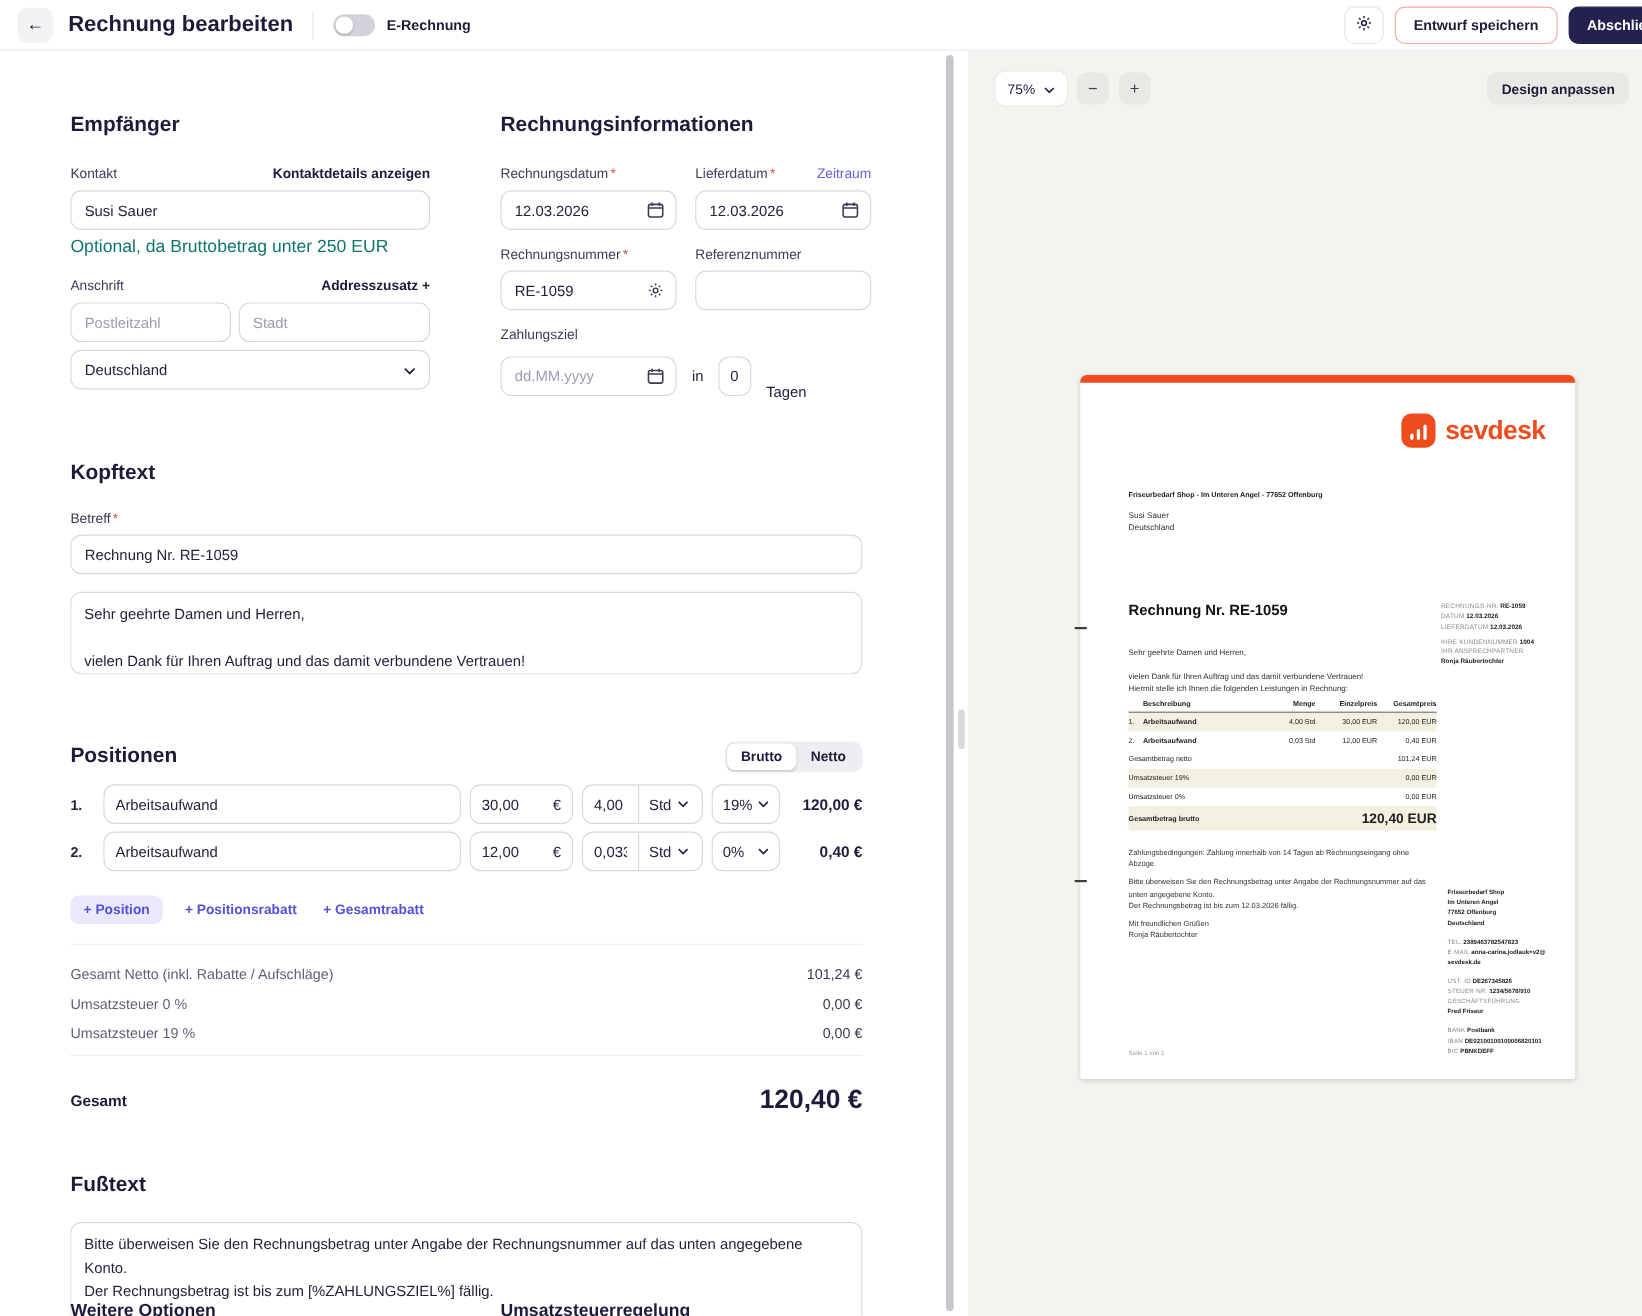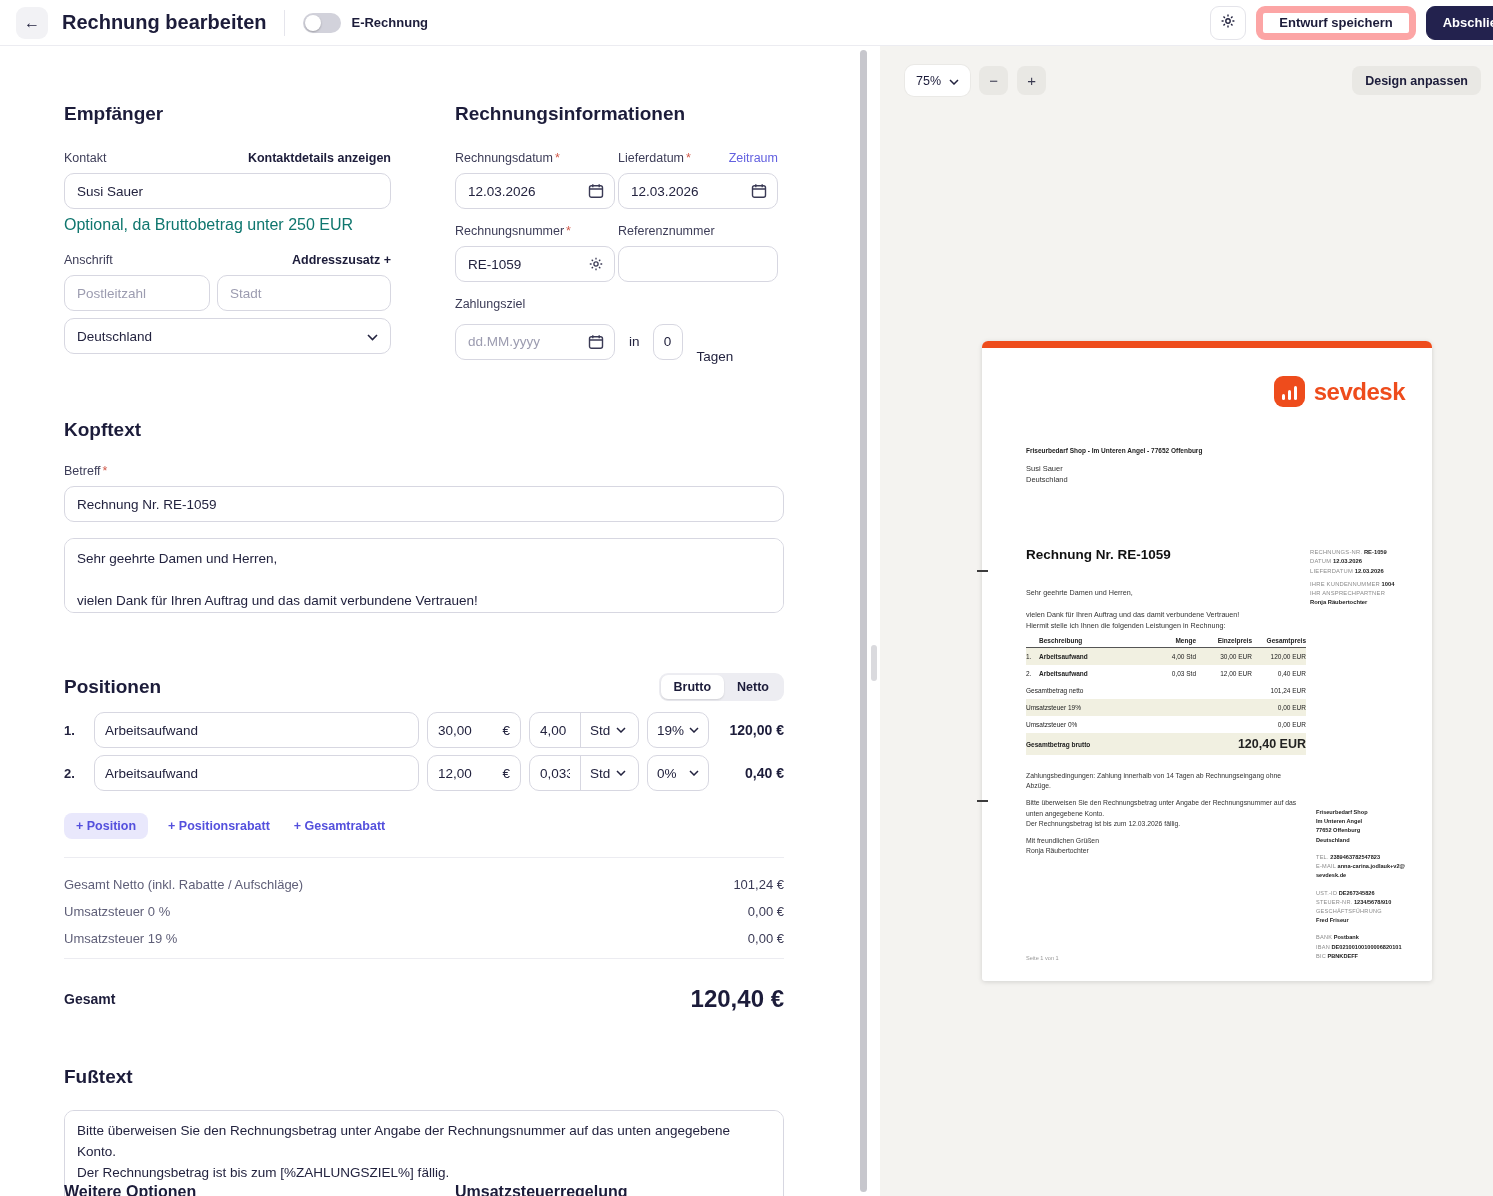--- a/index.html
+++ b/index.html
@@ -12,42 +12,42 @@
   .page-title { font-size:20px; font-weight:bold; margin:0 18px 0 14px; color:#1c1c3a; }
   .tb-divider { width:1px; height:26px; background:#e5e5ec; margin-right:18px; }
   .switch { width:38px; height:20px; border-radius:10px; background:#d2d2db; position:relative; cursor:pointer; }
   .switch .knob { position:absolute; top:2px; left:2px; width:16px; height:16px; border-radius:50%; background:#fff;
     box-shadow:0 1px 2px rgba(0,0,0,.25); }
   .switch-label { font-size:13px; font-weight:bold; margin-left:10px; color:#1c1c3a; }
   .tb-right { margin-left:auto; display:flex; align-items:center; gap:10px; }
   .icon-btn { width:36px; height:34px; border:1px solid #e4e4ea; border-radius:9px; background:#fff;
     display:flex; align-items:center; justify-content:center; cursor:pointer; color:#23233f; }
   .btn { height:34px; border-radius:9px; font-size:13px; font-weight:bold; padding:0 16px; cursor:pointer; }
-  .btn.secondary { background:#fff; border:7px solid #fca5a5; color:#1c1c3a; }
+  .btn.secondary { background:#fff; border:1px solid #fca5a5; color:#1c1c3a; }
   .btn.primary { background:#23224e; border:1px solid #23224e; color:#fff; margin-right:-60px; white-space:nowrap; }
 
   .form-panel { position:absolute; top:46px; left:0; width:872px; height:1150px; background:#fff; overflow:hidden; }
   .form-inner { position:relative; width:720px; margin-left:64px; }
   .section-title { font-size:19px; font-weight:bold; color:#1c1c3a; }
   .label-row { display:flex; justify-content:space-between; align-items:baseline; margin-bottom:8px; }
   .field-label { font-size:12.5px; color:#3d3d58; }
   .req { color:#cf5849; margin-left:2px; }
   .link { font-size:12.5px; font-weight:bold; color:#1c1c3a; cursor:pointer; }
   .link.purple { color:#6361e0; font-weight:normal; }
   .tinput { width:100%; height:36px; border:1px solid #d7d7e1; border-radius:10px; padding:0 12px;
     font-size:13.5px; color:#23233f; font-family:"Liberation Sans",sans-serif; background:#fff; outline:none; }
   .tinput::placeholder, textarea::placeholder { color:#9c9cb0; }
   .helper { font-size:16px; color:#0f766e; margin-top:7px; }
   .iwrap { position:relative; }
   .iwrap .tinput { padding-right:34px; }
   .iwrap svg.trail { position:absolute; right:11px; top:10px; pointer-events:auto; cursor:pointer; }
   .cols { display:flex; }
   .col-l { width:327px; margin-right:64px; flex:none; }
   .col-r { width:329px; flex:none; }
-  .grid2 { display:grid; grid-template-columns:160px 160px; column-gap:3px; }
+  .grid2 { display:grid; grid-template-columns:160px 160px; column-gap:17px; }
   .selectbox { display:flex; align-items:center; justify-content:space-between; height:36px;
     border:1px solid #d7d7e1; border-radius:10px; padding:0 12px; font-size:13.5px; cursor:pointer; background:#fff; }
   textarea.tarea { width:100%; border:1px solid #d7d7e1; border-radius:10px; padding:10px 12px;
     font-size:13.5px; line-height:1.55; color:#23233f; font-family:"Liberation Sans",sans-serif; resize:none; outline:none; }
   .toggle-group { display:flex; background:#ededf2; border-radius:9px; padding:2px; }
   .toggle-opt { font-size:12.5px; font-weight:bold; padding:5px 13px; border-radius:7px; color:#1c1c3a; cursor:pointer; }
   .toggle-opt.active { background:#fff; box-shadow:0 1px 2px rgba(0,0,0,.12); }
   .pos-grid { display:grid; grid-template-columns:22px 325px 94px 110px 62px 1fr; column-gap:8px; align-items:center; }
   .colhead { font-size:10.5px; font-weight:bold; letter-spacing:.09em; color:#2e2e4a; }
   .colhead .dim { color:#a3a3b6; }

